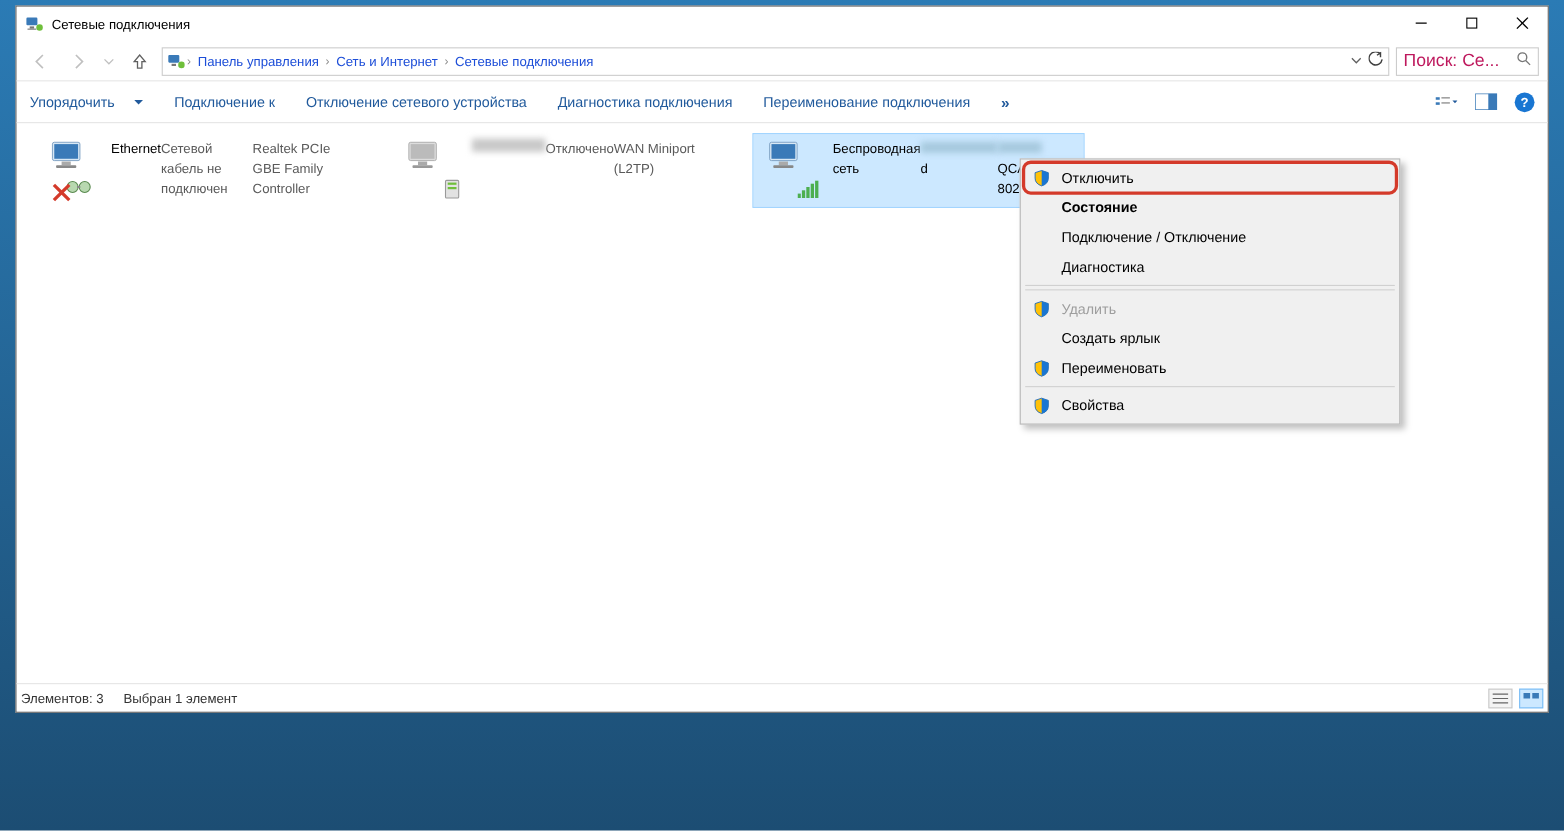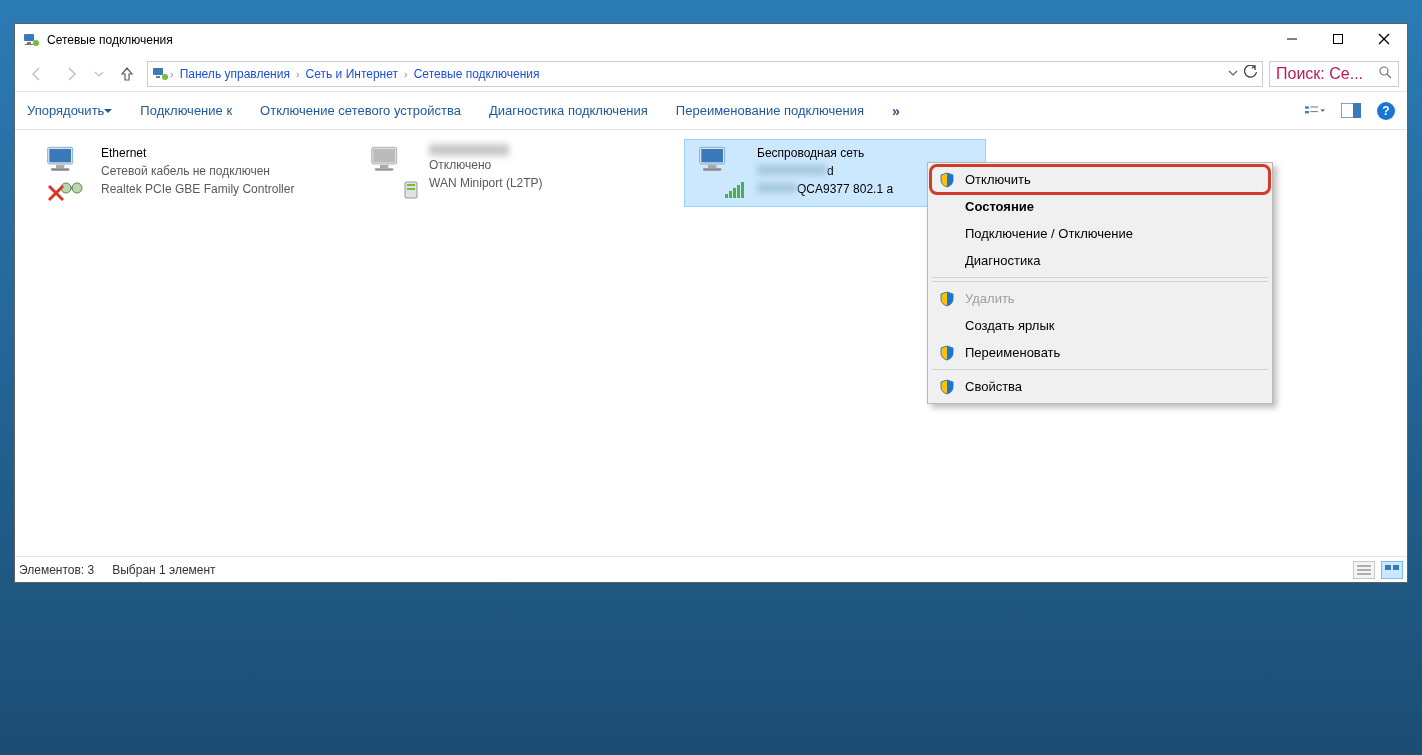--- a/index.html
+++ b/index.html
@@ -1,48 +1,48 @@
 <!DOCTYPE html>
 <html><head>
 <meta charset="utf-8">
 <style>
   * { box-sizing: border-box; margin: 0; padding: 0; font-family: "Segoe UI", Tahoma, sans-serif; }
   body { width: 1422px; height: 755px; background: linear-gradient(to bottom, #2b7bb5, #1c4d73); }
-  .window { position: absolute; left: 14px; top: 23px; width: 1394px; height: 560px; background: #fff; border: 1px solid #606060; display: flex; flex-direction: column; }
+  .window { position: absolute; left: 14px; top: 5px; width: 1394px; height: 643px; background: #fff; border: 1px solid #606060; display: flex; flex-direction: column; }
   
   .titlebar { height: 32px; display: flex; align-items: center; padding-left: 8px; }
   .titlebar .title-icon { width: 16px; height: 16px; margin-right: 8px; }
   .titlebar .title-text { font-size: 12px; color: #000; flex: 1; }
   .title-btns { display: flex; height: 100%; }
   .title-btn { width: 46px; height: 30px; display: flex; align-items: center; justify-content: center; }
   .title-btn svg { width: 12px; height: 12px; }
   
   .navbar { height: 36px; display: flex; align-items: center; padding: 0 8px; border-bottom: 1px solid #e5e5e5; gap: 6px; }
   .navbtn { width: 28px; height: 28px; display: flex; align-items: center; justify-content: center; color: #c0c0c0; }
   .navbtn.active { color: #606060; }
   .addrbar { flex: 1; border: 1px solid #cccccc; height: 26px; display: flex; align-items: center; padding: 0 4px; font-size: 12px; gap: 2px; }
   .addrbar .crumb { padding: 2px 4px; color: #1d4ed8; }
   .addrbar .sep { color: #8a8a8a; font-size: 11px; }
   .addr-tail { margin-left: auto; display: flex; align-items: center; gap: 6px; color: #606060; }
   .searchbox { width: 130px; height: 26px; border: 1px solid #cccccc; display: flex; align-items: center; padding: 0 6px; font-size: 16px; color: #be185d; }
   .searchbox .sicon { margin-left: auto; }
   
   .toolbar { height: 38px; display: flex; align-items: center; padding: 0 12px; font-size: 13px; border-bottom: 1px solid #e5e5e5; gap: 28px; }
-  .toolbar .titem { color: #215a9c; cursor: default; display: flex; align-items: center; gap: 0; }
+  .toolbar .titem { color: #215a9c; cursor: default; display: flex; align-items: center; gap: 18px; }
   .toolbar .overflow { color: #215a9c; font-weight: bold; font-size: 14px; }
   .toolbar .right { margin-left: auto; display: flex; align-items: center; gap: 16px; }
   .toolbar .vicon { width: 20px; height: 18px; display: flex; align-items: center; justify-content: center; }
   .help { width: 18px; height: 18px; border-radius: 50%; background: #1976d2; color: #fff; display: flex; align-items: center; justify-content: center; font-size: 12px; font-weight: bold; }
   
   .content { flex: 1; padding: 10px 14px; position: relative; display: flex; align-items: flex-start; gap: 28px; }
   
   .conn { width: 300px; display: flex; align-items: flex-start; gap: 10px; padding: 4px; }
   .conn.selected { background: #cce8ff; outline: 1px solid #99d1ff; }
   .conn .cicon { width: 58px; height: 58px; position: relative; flex-shrink: 0; }
-  .conn .ctext { display: flex; flex-direction: column; font-size: 12px; line-height: 1.5; padding-top: 0; }
+  .conn .ctext { display: flex; font-size: 12px; line-height: 1.5; padding-top: 0; }
   .conn .cname { color: #000; }
   .conn .cstat { color: #5a5a5a; }
   .conn .chw { color: #5a5a5a; }
   .conn.selected .cstat, .conn.selected .chw { color: #000; }
   
   .ctx { position: absolute; left: 912px; top: 32px; width: 346px; background: #f0f0f0; border: 1px solid #b8b8b8; box-shadow: 4px 4px 6px rgba(0,0,0,0.25); padding: 3px; font-size: 13px; }
   .ctx .ci { height: 27px; display: flex; align-items: center; padding-left: 34px; position: relative; color: #000; }
   .ctx .ci.disabled { color: #9e9e9e; }
   .ctx .ci.bold { font-weight: 600; }
   .ctx .ci.highlight { outline: 3px solid #d43a2a; outline-offset: -1px; border-radius: 6px; }

